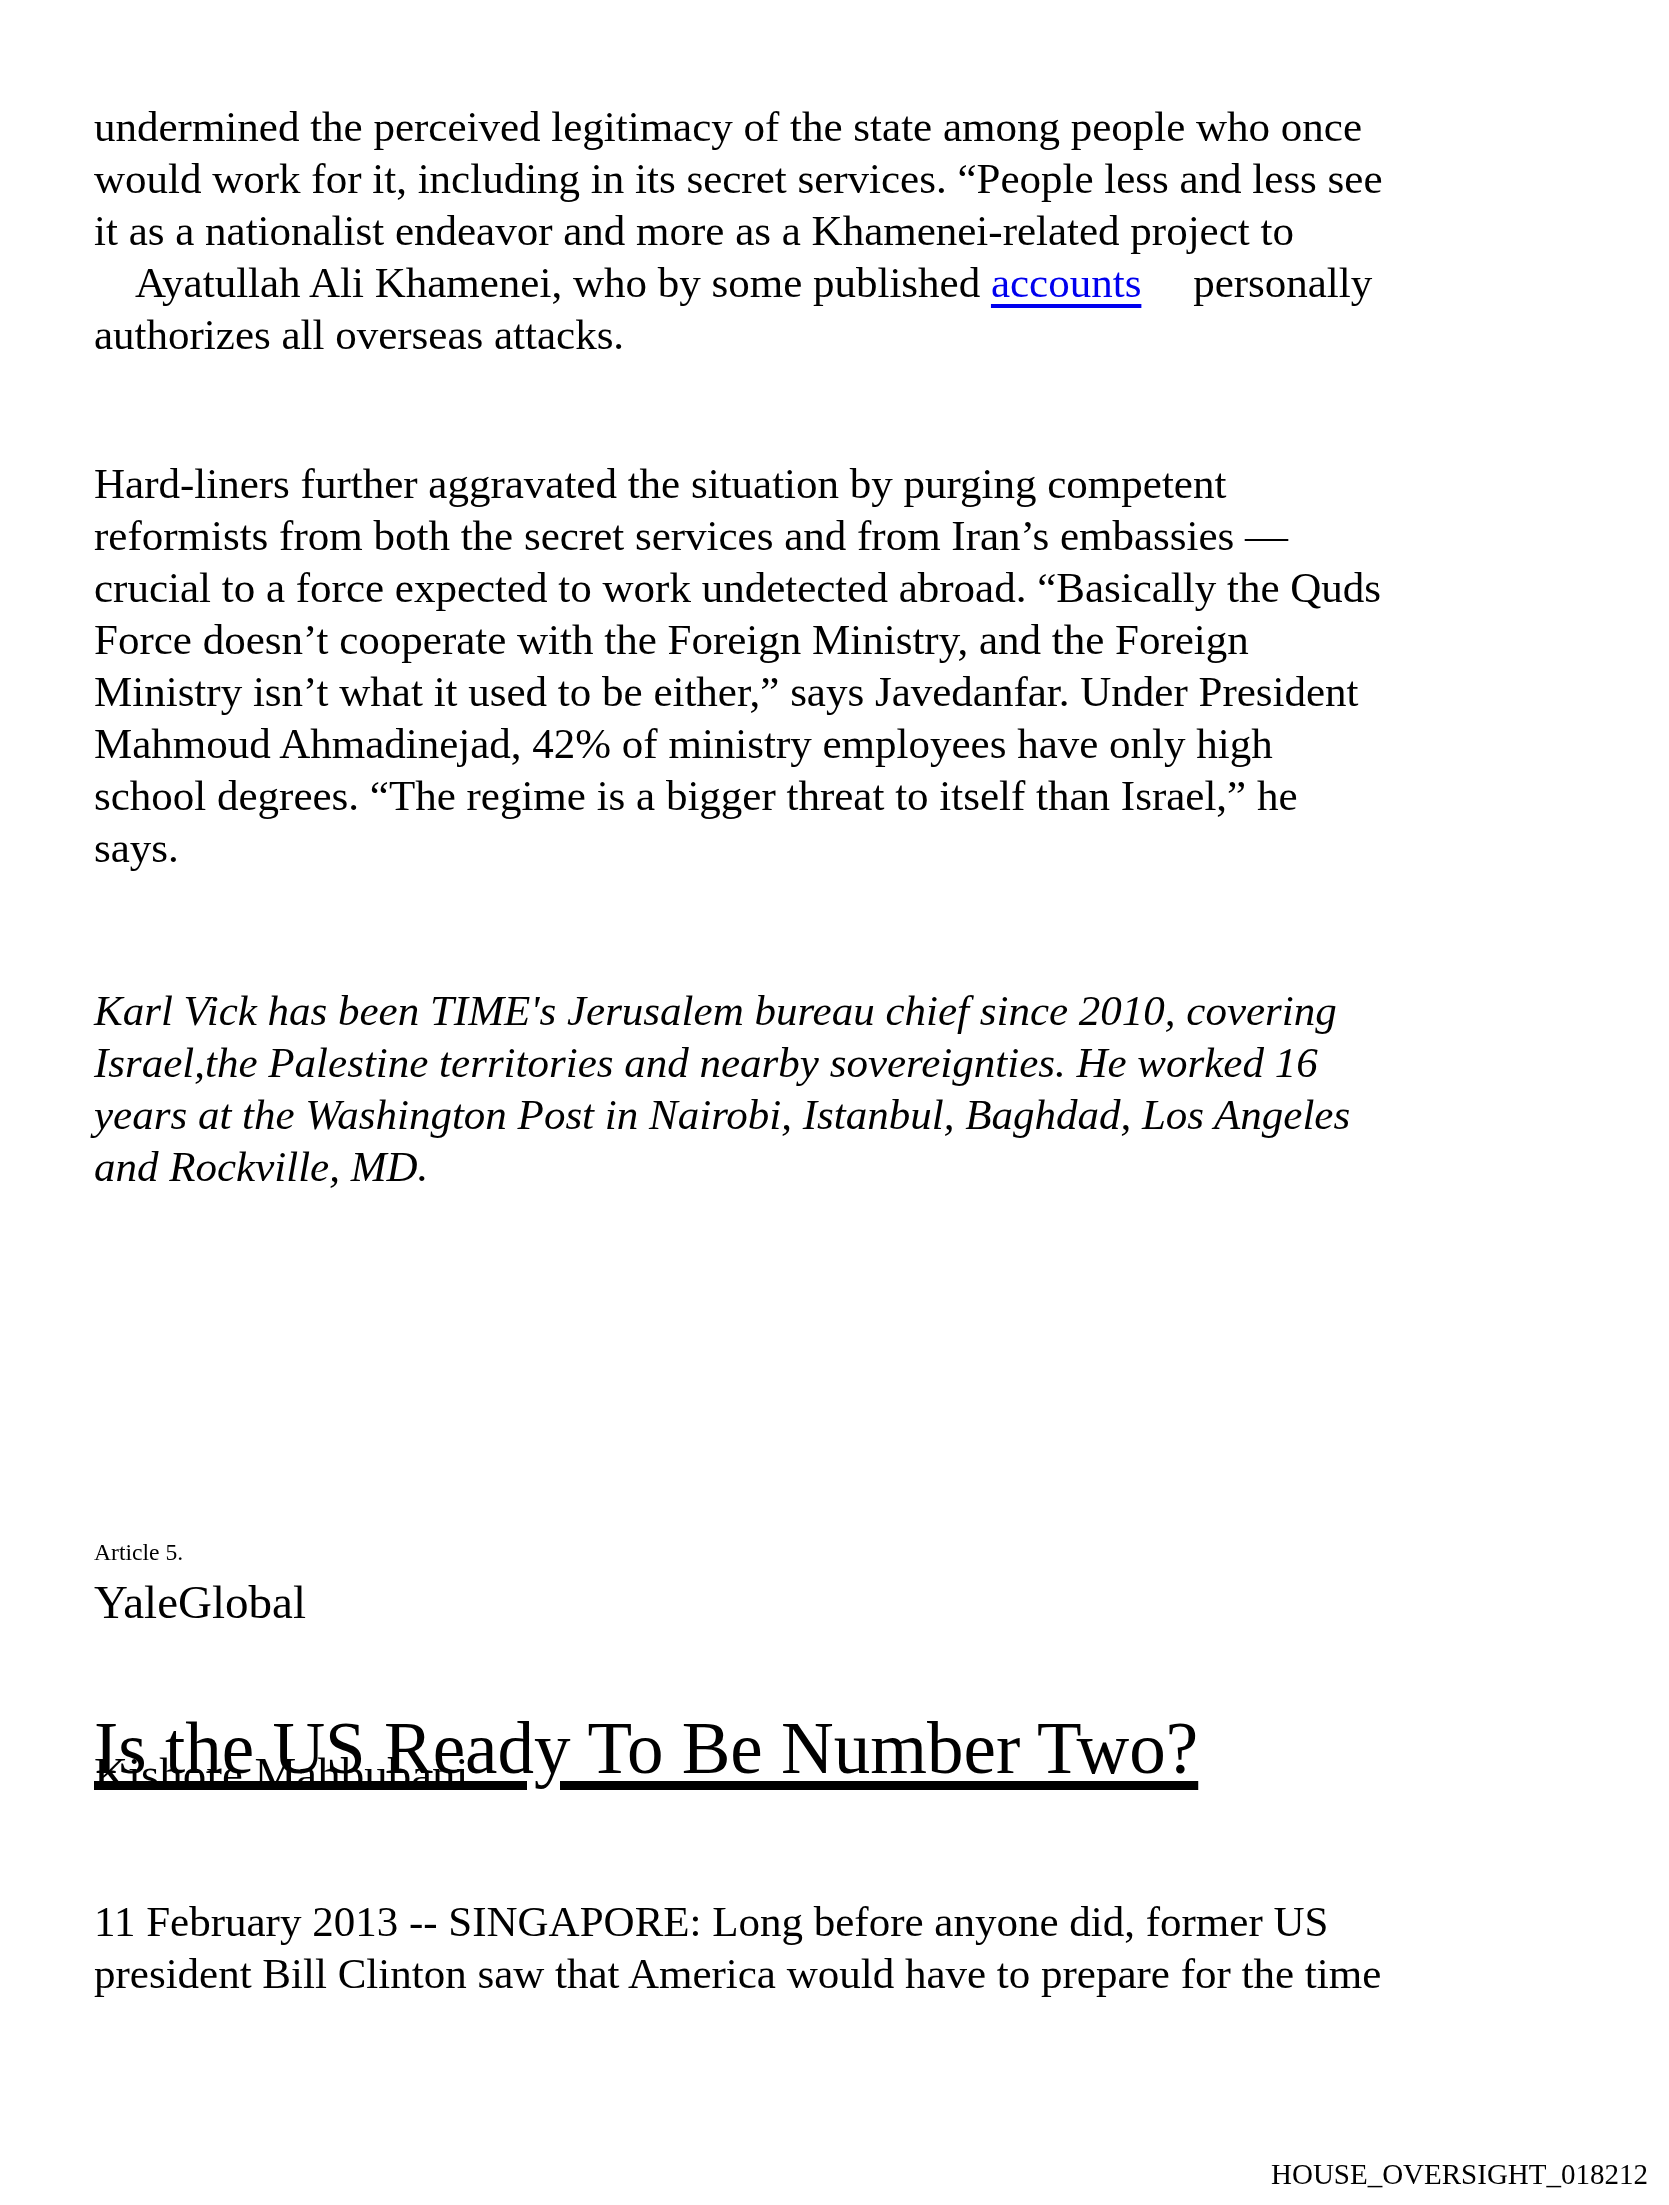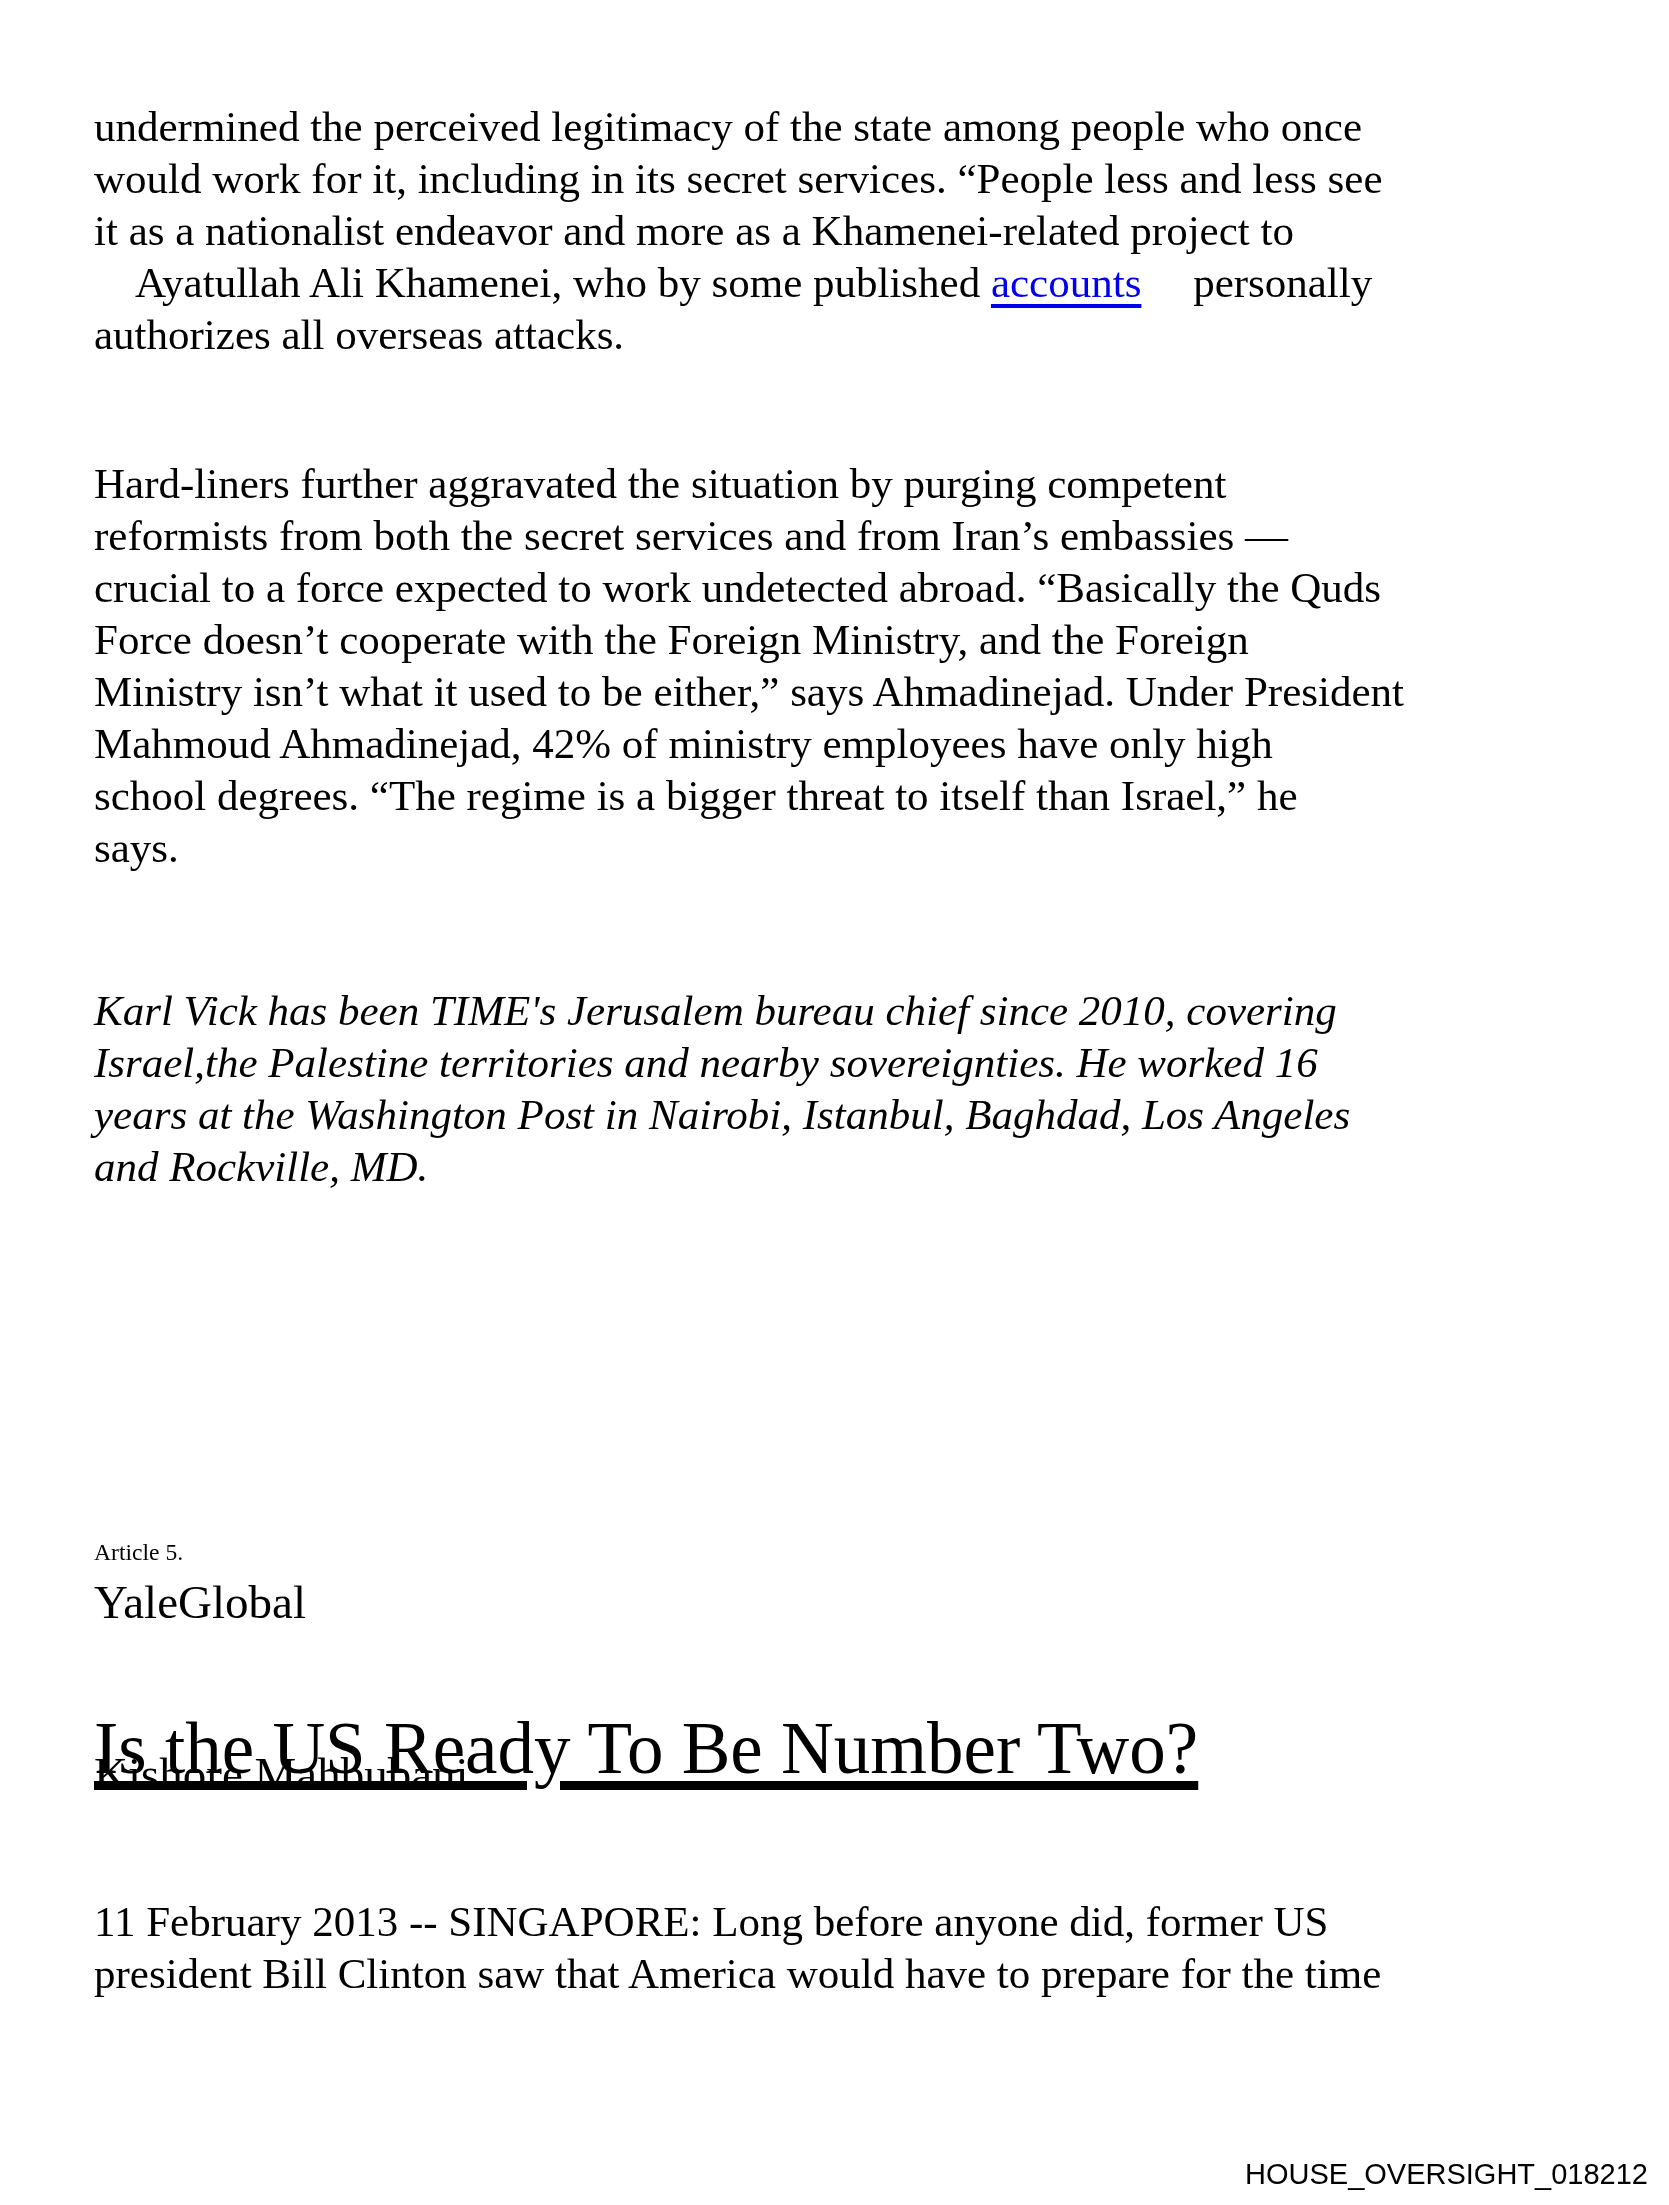--- a/index.html
+++ b/index.html
@@ -61,21 +61,21 @@
     line-height: 52px;
   }
   #para-1 { top: 101px; }
   #para-2 { top: 458px; }
   #bio-paragraph { top: 985px; }
   #dateline-paragraph { top: 1896px; }
   #bates-number {
     position: absolute;
     right: 21px;
     top: 2157px;
-    font-family: Liberation Sans, sans-serif;
+    font-family: Liberation Serif, serif;
     font-size: 29px;
     line-height: 34px;
     white-space: pre;
   }
   a.doc-link {
     color: #0000EE;
     text-decoration-thickness: 3.9px;
     text-underline-offset: 6.5px;
   }
 </style>
@@ -92,21 +92,21 @@
   <div>
       <div class="tline">authorizes all overseas attacks.</div>
     </div>
 </div>
 
 <div id="para-2" class="block body-text">
     <div class="tline">Hard-liners further aggravated the situation by purging competent</div>
     <div class="tline">reformists from both the secret services and from Iran’s embassies —</div>
     <div class="tline">crucial to a force expected to work undetected abroad. “Basically the Quds</div>
     <div class="tline">Force doesn’t cooperate with the Foreign Ministry, and the Foreign</div>
-    <div class="tline">Ministry isn’t what it used to be either,” says Ahmadinejad. Under President</div>
+    <div class="tline">Ministry isn’t what it used to be either,” says Javedanfar. Under President</div>
     <div class="tline">Mahmoud Ahmadinejad, 42% of ministry employees have only high</div>
     <div class="tline">school degrees. “The regime is a bigger threat to itself than Israel,” he</div>
     <div class="tline">says.</div>
   </div>
 
 <div id="bio-paragraph" class="block body-text">
     <div class="tline">Karl Vick has been TIME's Jerusalem bureau chief since 2010, covering</div>
     <div class="tline">Israel,the Palestine territories and nearby sovereignties. He worked 16</div>
     <div class="tline">years at the Washington Post in Nairobi, Istanbul, Baghdad, Los Angeles</div>
     <div class="tline">and Rockville, MD.</div>

